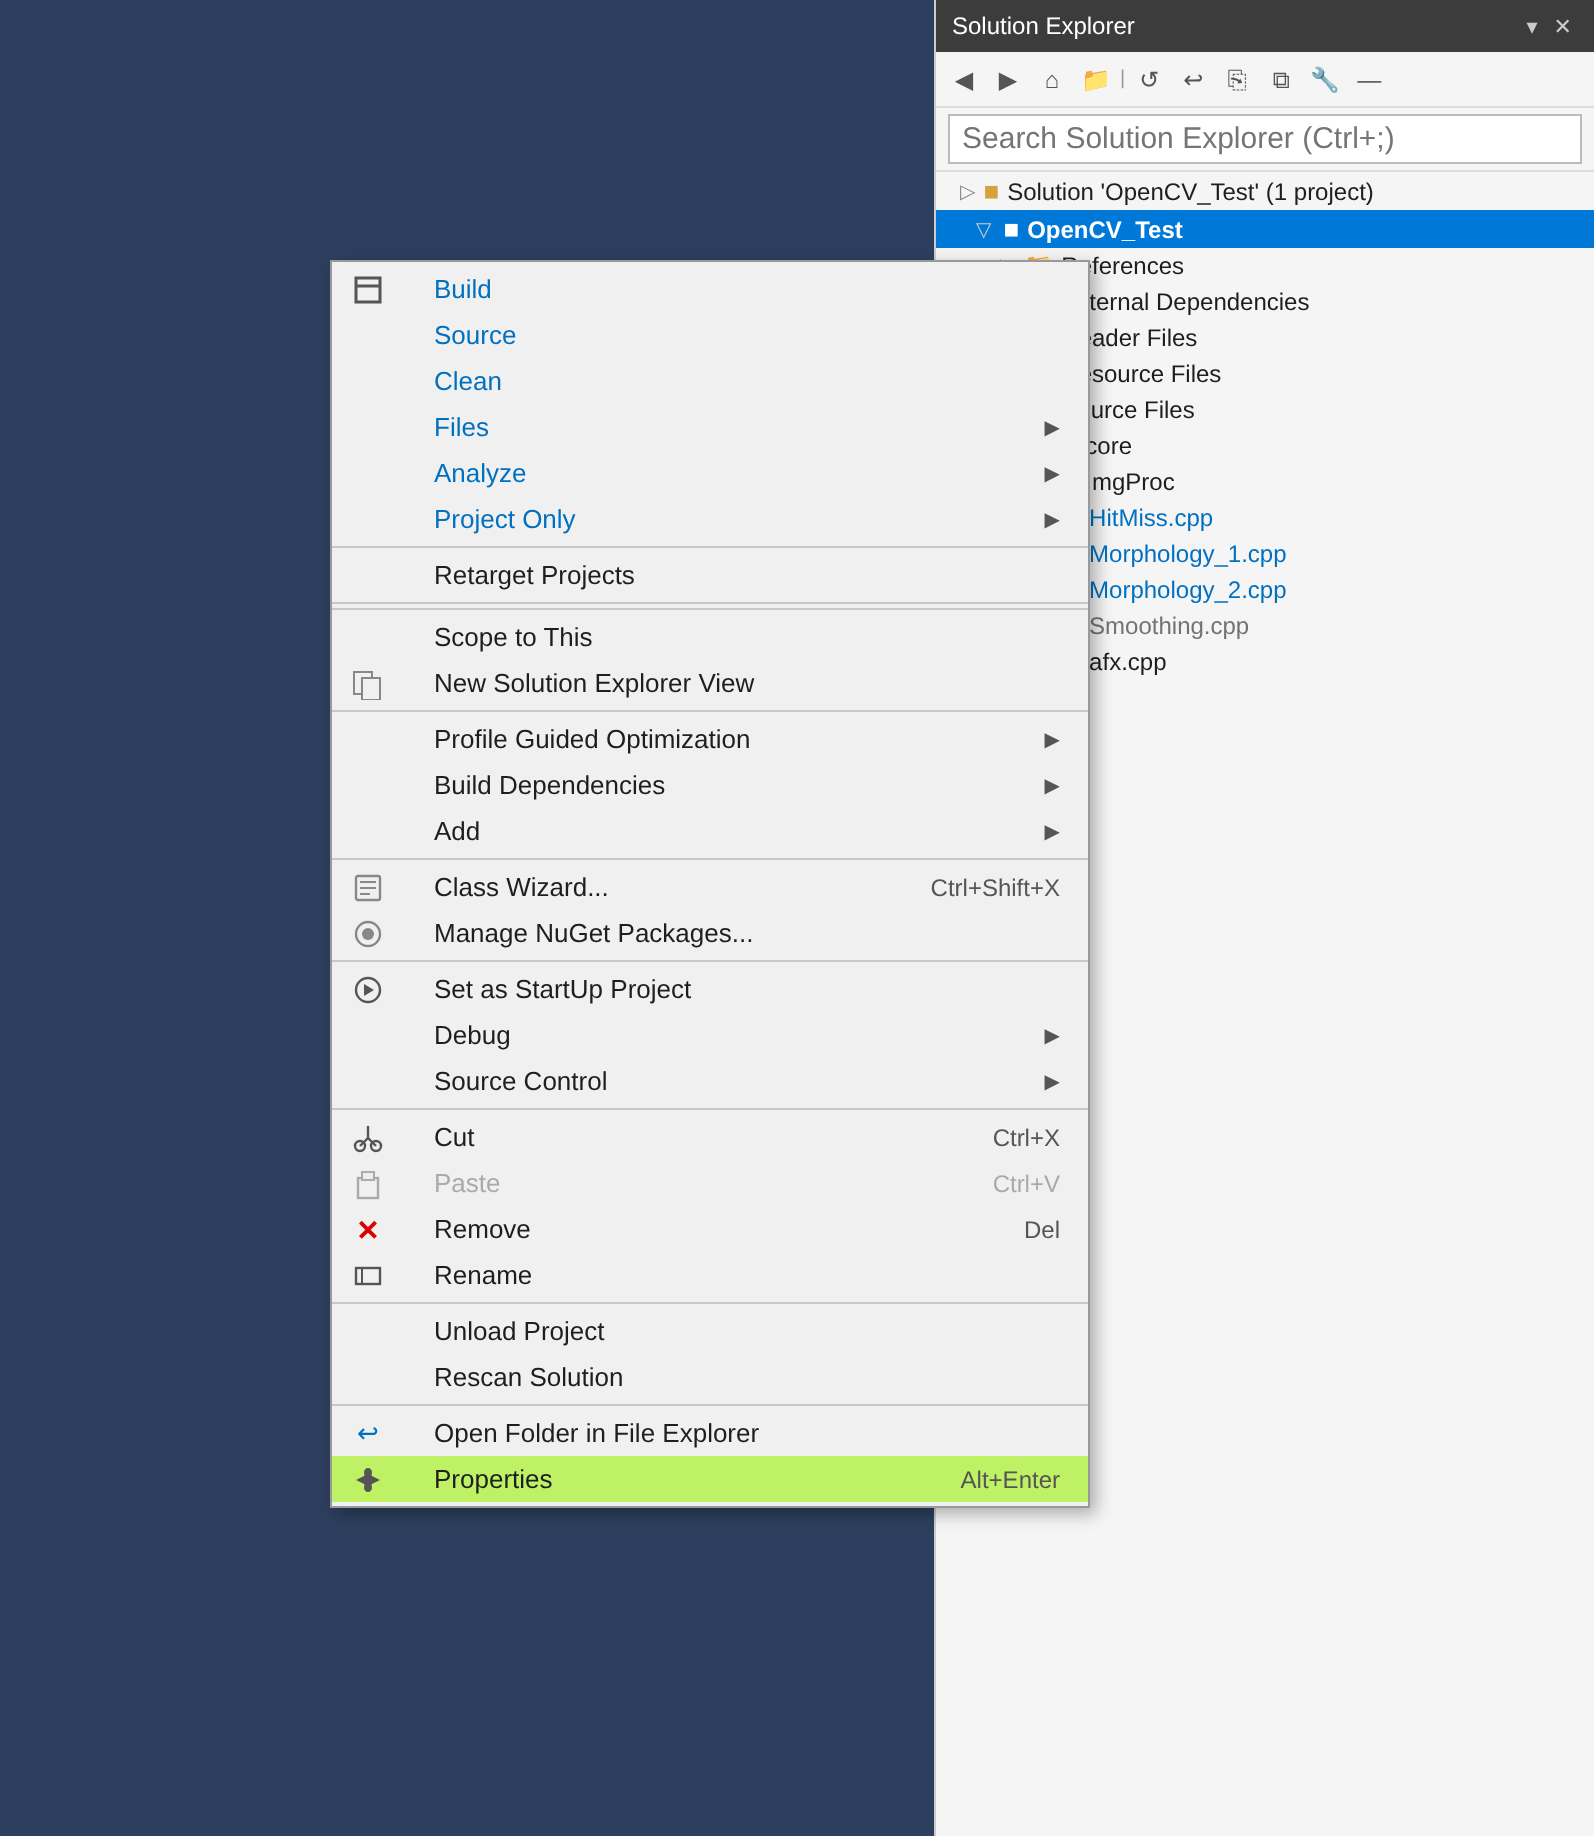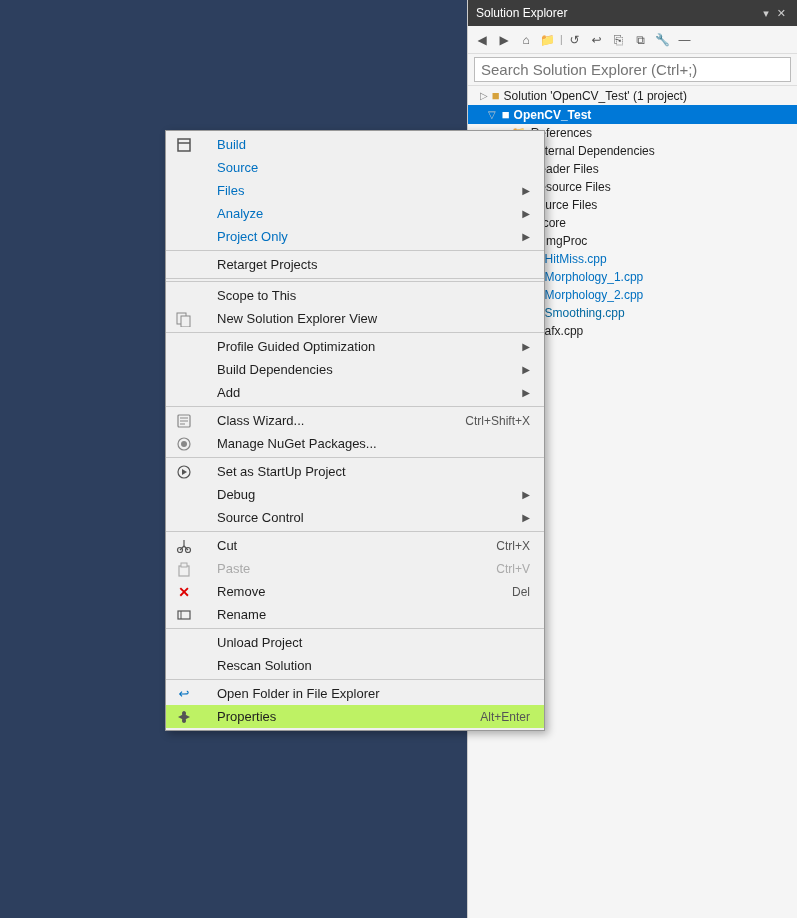--- a/index.html
+++ b/index.html
@@ -286,21 +286,21 @@
       <span style="color:#0070c0">Morphology_1.cpp</span>
     </div>
 
     <div class="se-tree-item" style="padding-left:60px">
       <span style="color:#9c4fa1;font-weight:bold;font-size:11px">c+</span>
       <span style="color:#0070c0">Morphology_2.cpp</span>
     </div>
 
     <div class="se-tree-item" style="padding-left:60px">
       <span style="color:#9c4fa1;font-weight:bold;font-size:11px">c+</span>
-      <span style="color:#0369a1">Smoothing.cpp</span>
+      <span style="color:#737373">Smoothing.cpp</span>
     </div>
 
     <div class="se-tree-item" style="padding-left:44px">
       <span style="color:#9c4fa1;font-weight:bold;font-size:11px">c+</span>
       <span>stdafx.cpp</span>
     </div>
   </div>
 </div>
 
 <div class="context-menu">
@@ -312,20 +312,23 @@
           <line x1="2" y1="6" x2="14" y2="6" stroke="#555" stroke-width="1.5"></line>
         </svg>
     </span>
     <span class="cm-label cm-label-blue">Build</span>
   </div>
 
   <div class="cm-item">
     <span class="cm-label cm-label-blue">Source</span>
   </div>
 
+  <div class="cm-item">
+    <span class="cm-label cm-label-blue">Clean</span>
+  </div>
 
   <div class="cm-item">
     <span class="cm-label cm-label-blue">Files</span>
     <span class="cm-arrow">▶</span>
   </div>
 
   <div class="cm-item">
     <span class="cm-label cm-label-blue">Analyze</span>
     <span class="cm-arrow">▶</span>
   </div>

